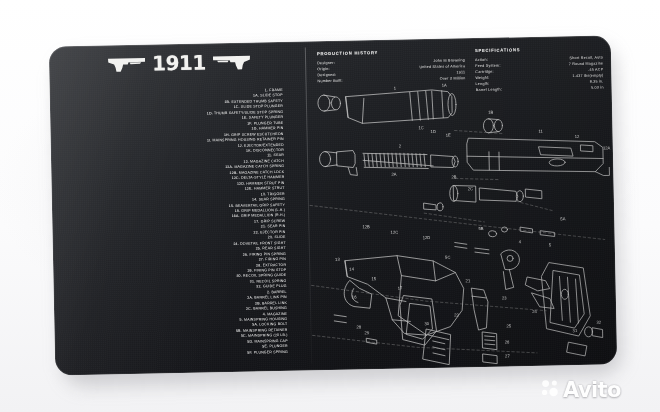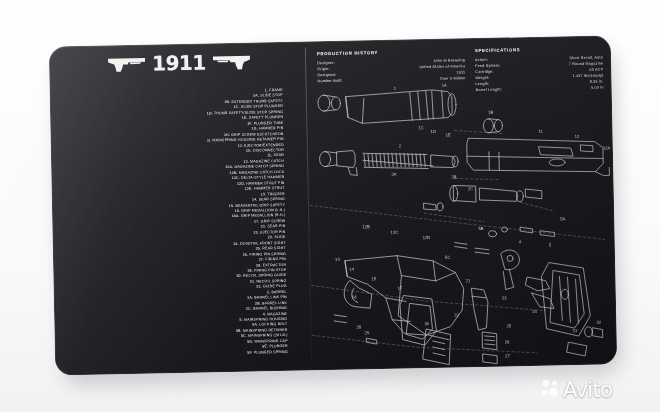--- a/index.html
+++ b/index.html
@@ -195,21 +195,21 @@
     top: 378px;
     display: flex;
     align-items: center;
     gap: 3px;
     z-index: 60;
     opacity: 0.96;
   }
   .wm-text {
     color: #ffffff;
     font-family: "DejaVu Sans", sans-serif;
-    font-weight: normal;
+    font-weight: bold;
     font-size: 21px;
     line-height: 1;
     letter-spacing: -0.6px;
     text-shadow:
       0 0 2px rgba(130,130,135,0.55),
       0 1px 2px rgba(120,120,125,0.45);
   }
 </style>
 </head>
 <body>

